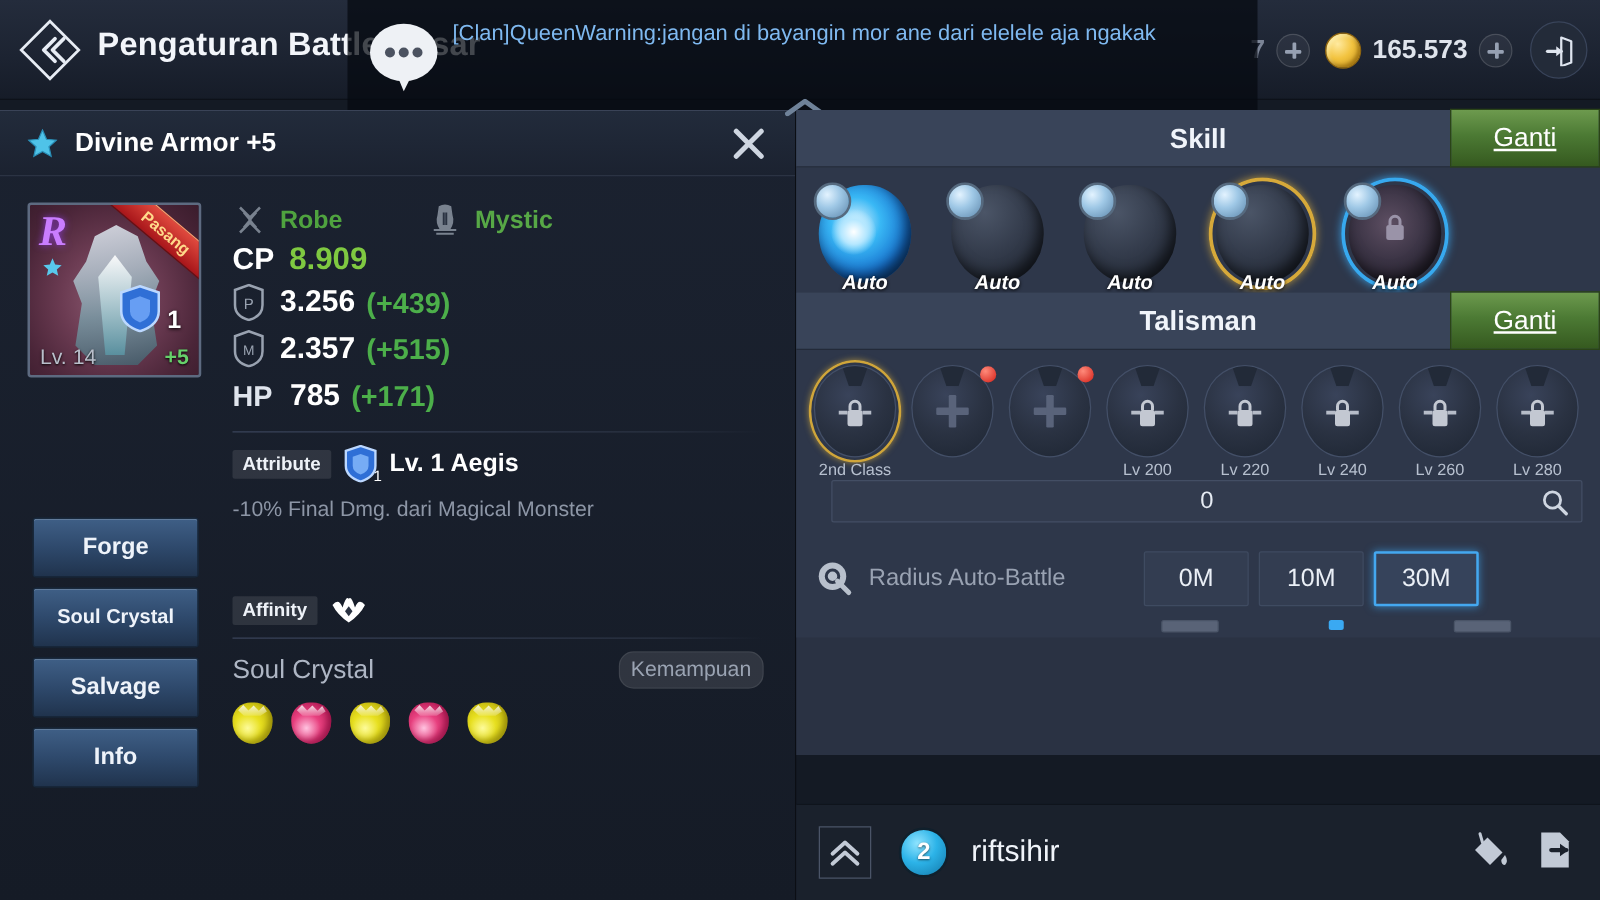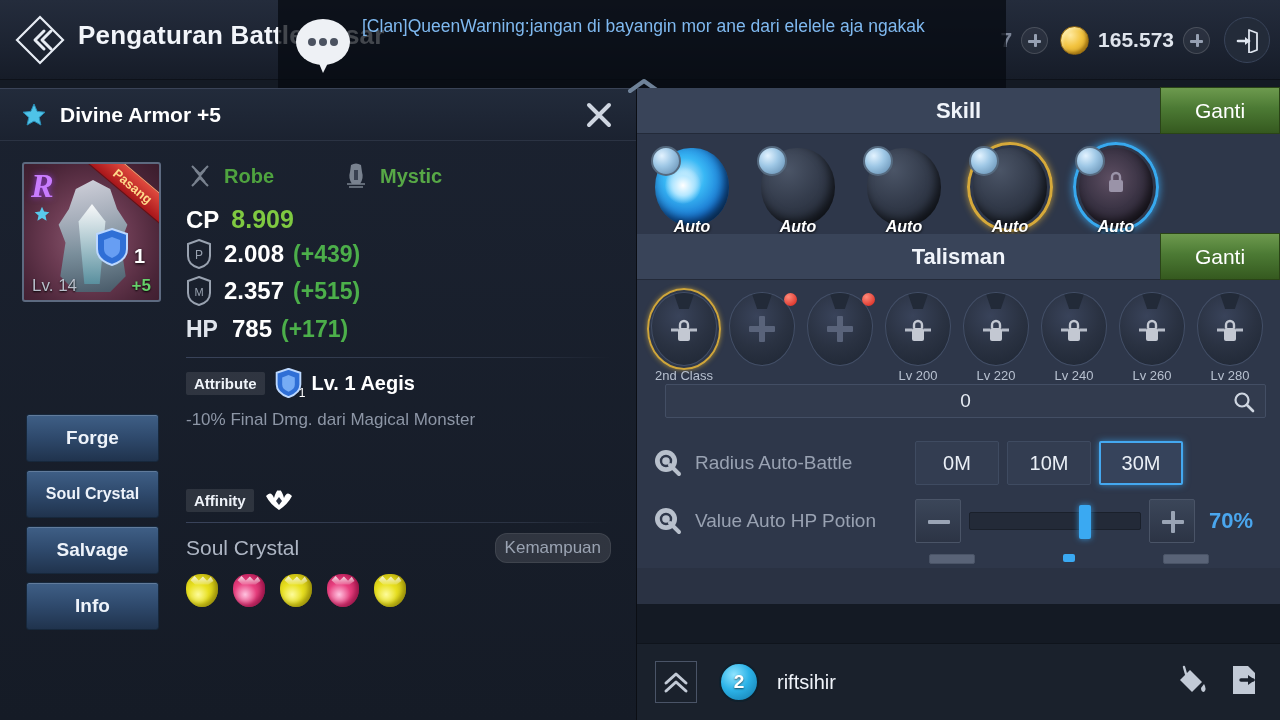--- a/index.html
+++ b/index.html
@@ -143,21 +143,21 @@
 
   
   .stats { position: absolute; left: 186px; top: 70px; width: 425px; }
   .row-type { display:flex; align-items:center; height:34px; }
   .type-item { display:flex; align-items:center; }
   .type-item .ic { width:28px; height:28px; margin-right:10px; }
   .type-label { font-size: 20px; color:#4fa33f; font-weight:bold; }
   .type-label.dim { color:#57a846; }
   .spacer-type { width: 68px; }
 
-  .cp-row { display:flex; align-items:baseline; margin-top: 12px; }
+  .cp-row { display:flex; align-items:baseline; margin-top: 0; }
   .cp-k { font-size:24px; font-weight:bold; color:#ffffff; margin-right:12px; }
   .cp-v { font-size:25px; font-weight:bold; color:#7fc941; }
   .stat-row { display:flex; align-items:center; margin-top: 3px; height: 34px; }
   .stat-ic { width:26px; height:30px; margin-right: 12px; }
   .stat-v { font-size:24px; font-weight:bold; color:#ffffff; }
   .stat-b { font-size:23px; font-weight:bold; color:#4caf4a; margin-left:9px; }
   .hp-row { display:flex; align-items:center; margin-top:3px; height:36px;}
   .hp-k { font-size:23px; font-weight:bold; color:#dfe4ec; margin-right:14px; }
 
   .divider { height:1px; background: linear-gradient(90deg,#39435a,#2a3242 80%, transparent); margin:10px 0 10px 0; }
@@ -209,21 +209,21 @@
   .sec-head {
     position:relative; height:46px; background: #394459;
     display:flex; align-items:center; justify-content:center;
     border-bottom:1px solid #232a39;
   }
   .sec-title { font-size:22px; font-weight:bold; color:#f0f4fa; }
   .ganti {
     position:absolute; right:0; top:-1px; width:120px; height:47px;
     background: linear-gradient(180deg,#6d9a4e 0%, #4c7a34 45%, #35591f 100%);
     border:1px solid #2a4417; display:flex; align-items:center; justify-content:center;
-    font-size:21px; font-weight:500; color:#ffffff;
+    font-size:21px; font-weight:500; color:#ffffff;text-decoration:underline;
   }
   .skill-body { background:#2e374a; padding: 14px 0 8px 18px; }
   .orb-row { display:flex; gap:24px; }
   .orb-wrap { width:82px; position:relative;font-style:italic; }
   .orb {
     width:74px; height:78px; border-radius:50%/52%;
     background: radial-gradient(circle at 36% 28%, #4b5567 0%, #343c4c 45%, #1c222d 100%);
     box-shadow: inset -4px -6px 10px rgba(0,0,0,.6);
     position:relative;
   }
@@ -332,21 +332,21 @@
     background:#1a212c; border-top:1px solid #0f141c;
     display:flex; align-items:center; padding: 0 18px;
   }
   .bb-arrows { width:42px; height:42px; border:1px solid #4a5467; display:flex; align-items:center; justify-content:center; }
   .bb-level {
     width:40px; height:40px; border-radius:50%; margin-left:22px;
     background: radial-gradient(circle at 36% 30%, #8fe4ff 0%, #2cb3e8 45%, #1277a8 100%);
     border:2px solid #10202c; display:flex; align-items:center; justify-content:center;
     font-size:19px; font-weight:bold; color:#ffffff; text-shadow:0 1px 2px rgba(0,0,0,.6);
   }
-  .bb-name { margin-left:18px; font-size:20px; color:#f0f4fa; font-weight:500; }
+  .bb-name { margin-left:18px; font-size:24px; color:#f0f4fa; font-weight:500; }
   .bb-right { margin-left:auto; display:flex; align-items:center; gap:18px; }
 </style>
 </head>
 <body>
 
 <div id="screen">
 
   <div class="topbar">
     <div class="back-diamond">
       <svg width="52" height="52" viewBox="0 0 52 52">
@@ -455,21 +455,21 @@
         <span class="cp-v">8.909</span>
       </div>
 
       <div class="stat-row">
         <span class="stat-ic">
           <svg width="26" height="30" viewBox="0 0 26 30">
             <path d="M13 1 L24 5 L24 17 Q24 26 13 29 Q2 26 2 17 L2 5 Z" fill="none" stroke="#99a2b0" stroke-width="2"></path>
             <text x="13" y="20" font-size="12" fill="#99a2b0" text-anchor="middle" font-family="Liberation Sans">P</text>
           </svg>
         </span>
-        <span class="stat-v">2.008</span>
+        <span class="stat-v">3.256</span>
         <span class="stat-b">(+439)</span>
       </div>
 
       <div class="stat-row">
         <span class="stat-ic">
           <svg width="26" height="30" viewBox="0 0 26 30">
             <path d="M13 1 L24 5 L24 17 Q24 26 13 29 Q2 26 2 17 L2 5 Z" fill="none" stroke="#99a2b0" stroke-width="2"></path>
             <text x="13" y="20" font-size="11" fill="#99a2b0" text-anchor="middle" font-family="Liberation Sans">M</text>
           </svg>
         </span>
@@ -701,38 +701,20 @@
             <circle cx="13" cy="13" r="5" fill="none" stroke="#2e374a" stroke-width="2.4"></circle>
             <path d="M17 17 L26 26" stroke="#b8c0cc" stroke-width="4" stroke-linecap="round"></path>
           </svg>
         </span>
         <span class="set-label">Radius Auto-Battle</span>
         <span class="seg-group">
           <span class="seg">0M</span>
           <span class="seg">10M</span>
           <span class="seg active">30M</span>
         </span>
-      </div>
-      <div class="set-row">
-        <span class="set-ic">
-          <svg width="30" height="30" viewBox="0 0 30 30">
-            <circle cx="13" cy="13" r="11" fill="#b8c0cc"></circle>
-            <circle cx="13" cy="13" r="5" fill="none" stroke="#2e374a" stroke-width="2.4"></circle>
-            <path d="M17 17 L26 26" stroke="#b8c0cc" stroke-width="4" stroke-linecap="round"></path>
-          </svg>
-        </span>
-        <span class="set-label">Value Auto HP Potion</span>
-        <span class="stepper">
-          <span class="step-btn"></span>
-          <span class="slider">
-            <span class="slider-knob" style="left:64%"></span>
-          </span>
-          <span class="step-btn plus"></span>
-        </span>
-        <span class="pct">70%</span>
       </div>
       <div class="partial-row">
         <span class="pr-btn"></span>
         <span class="pr-slid">
           <span class="pr-knob"></span>
         </span>
         <span class="pr-btn2"></span>
       </div>
     </div>
   </div>

